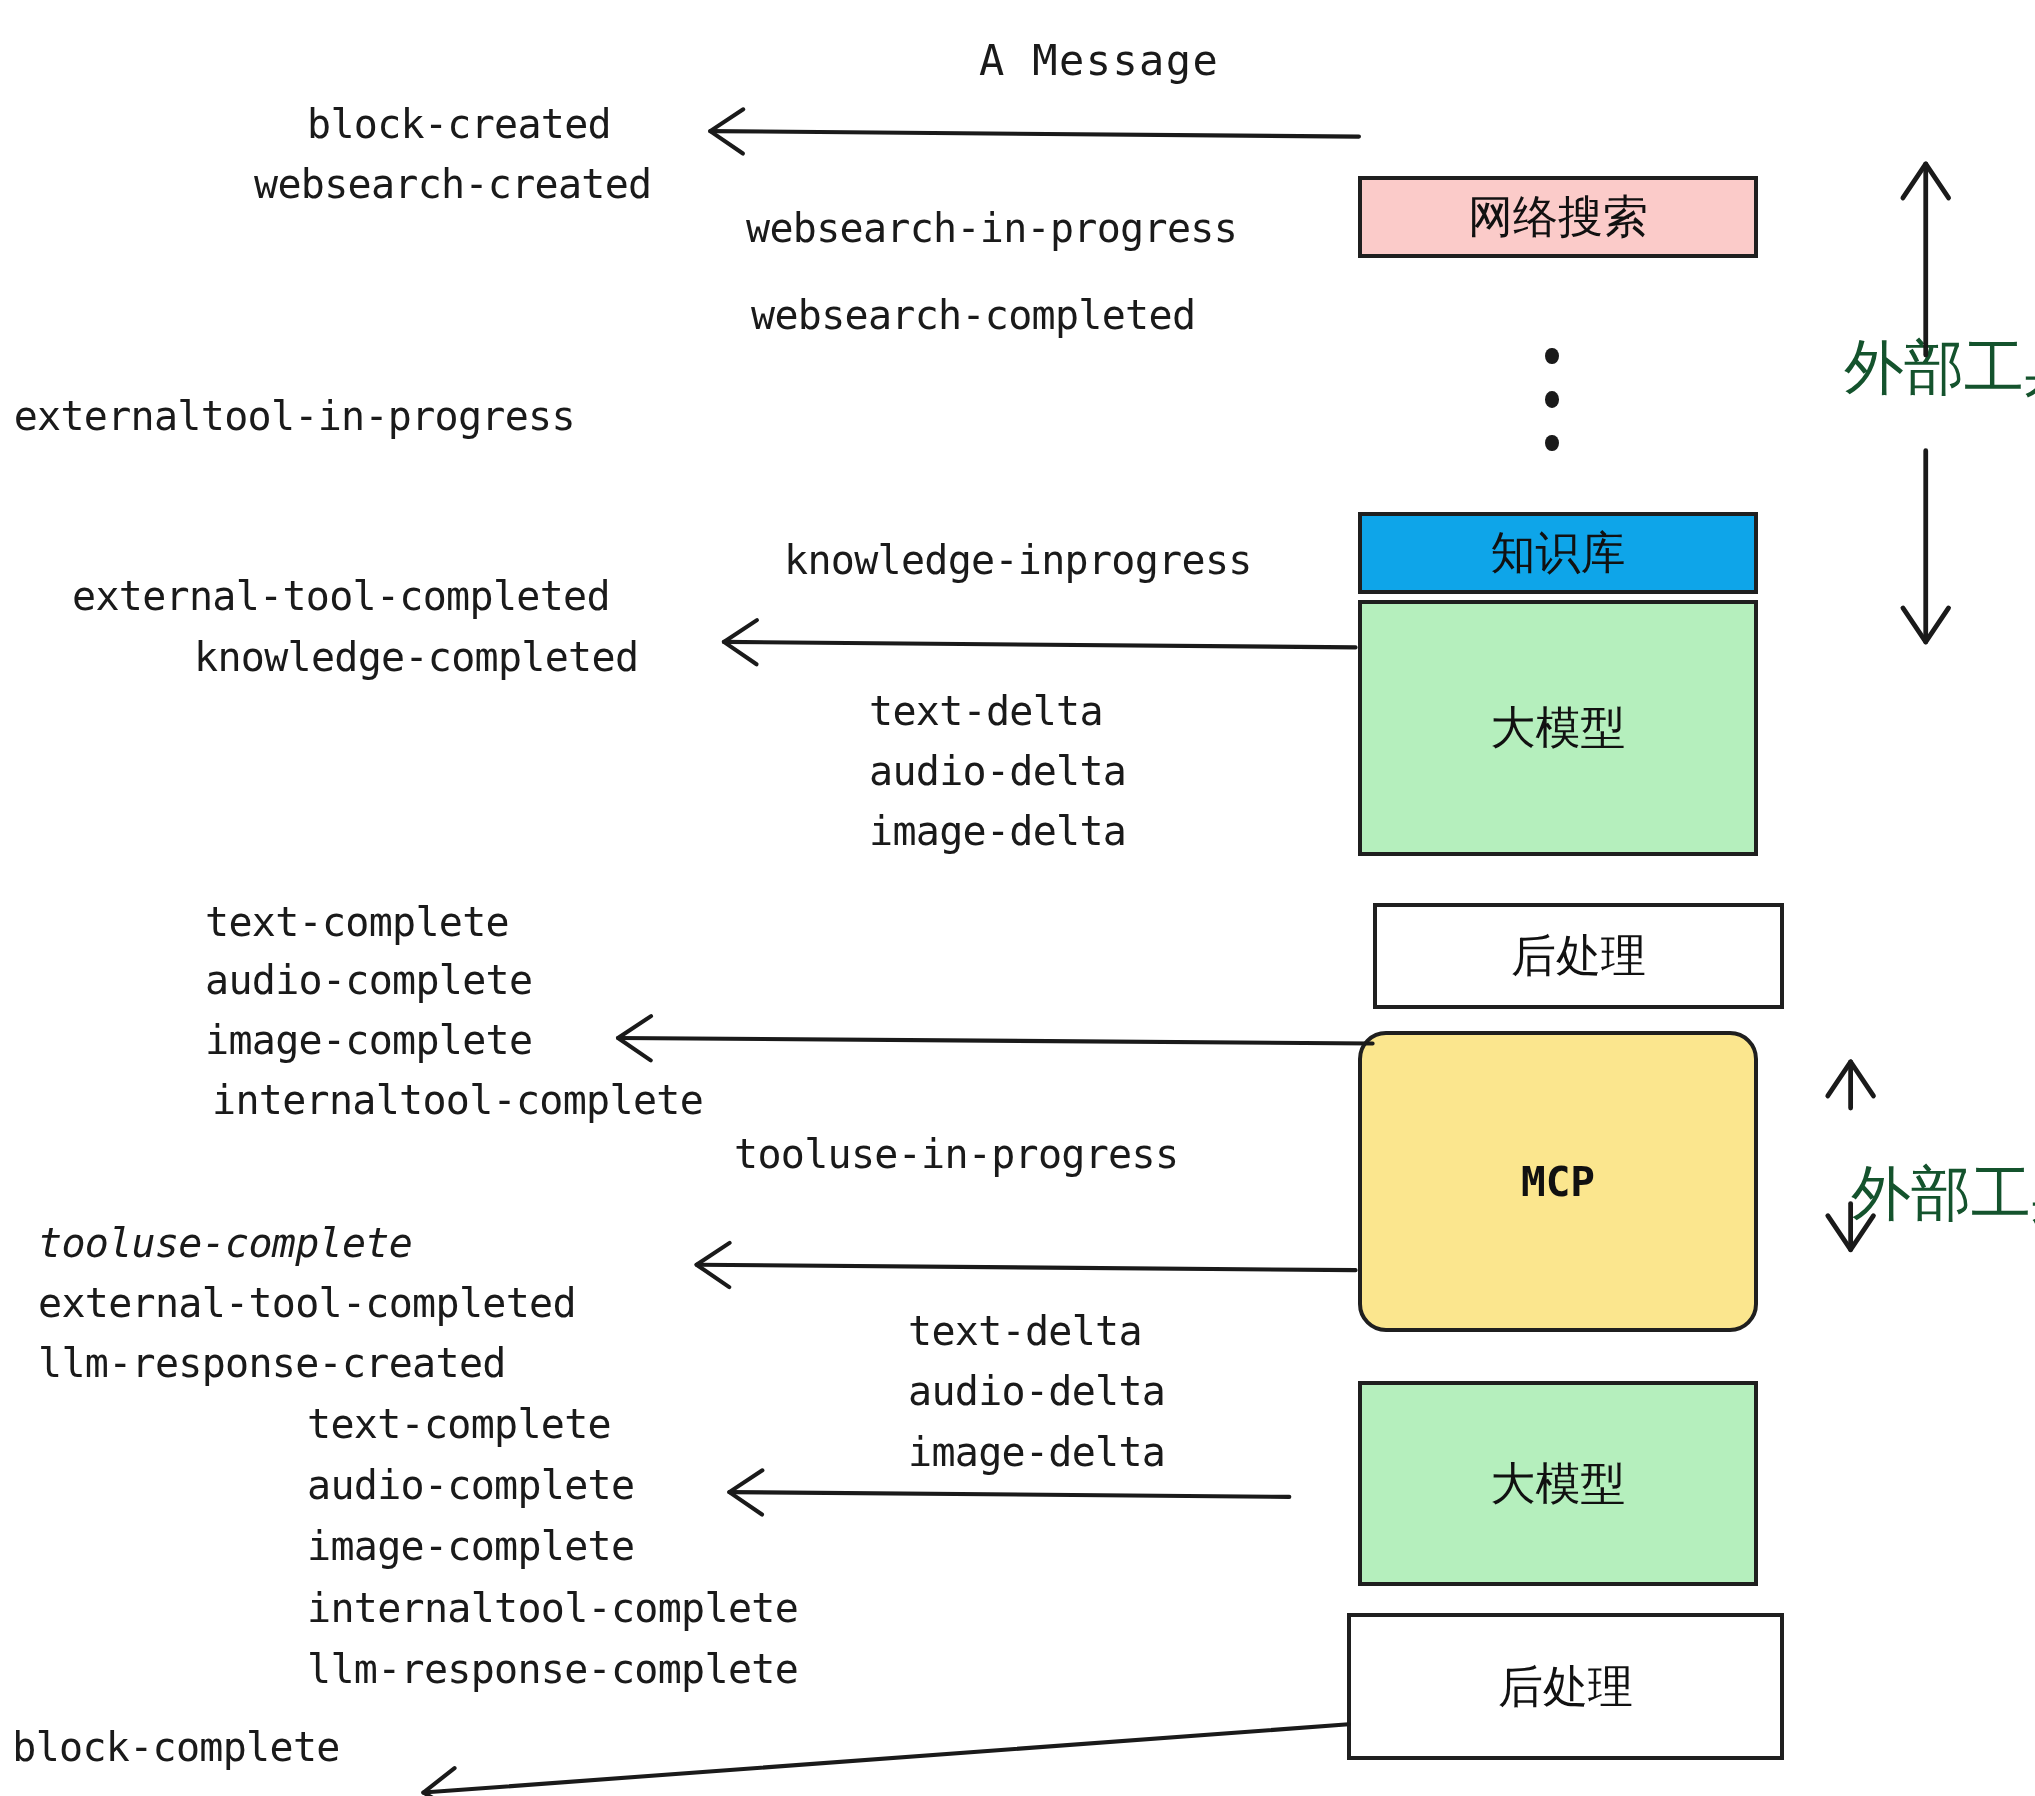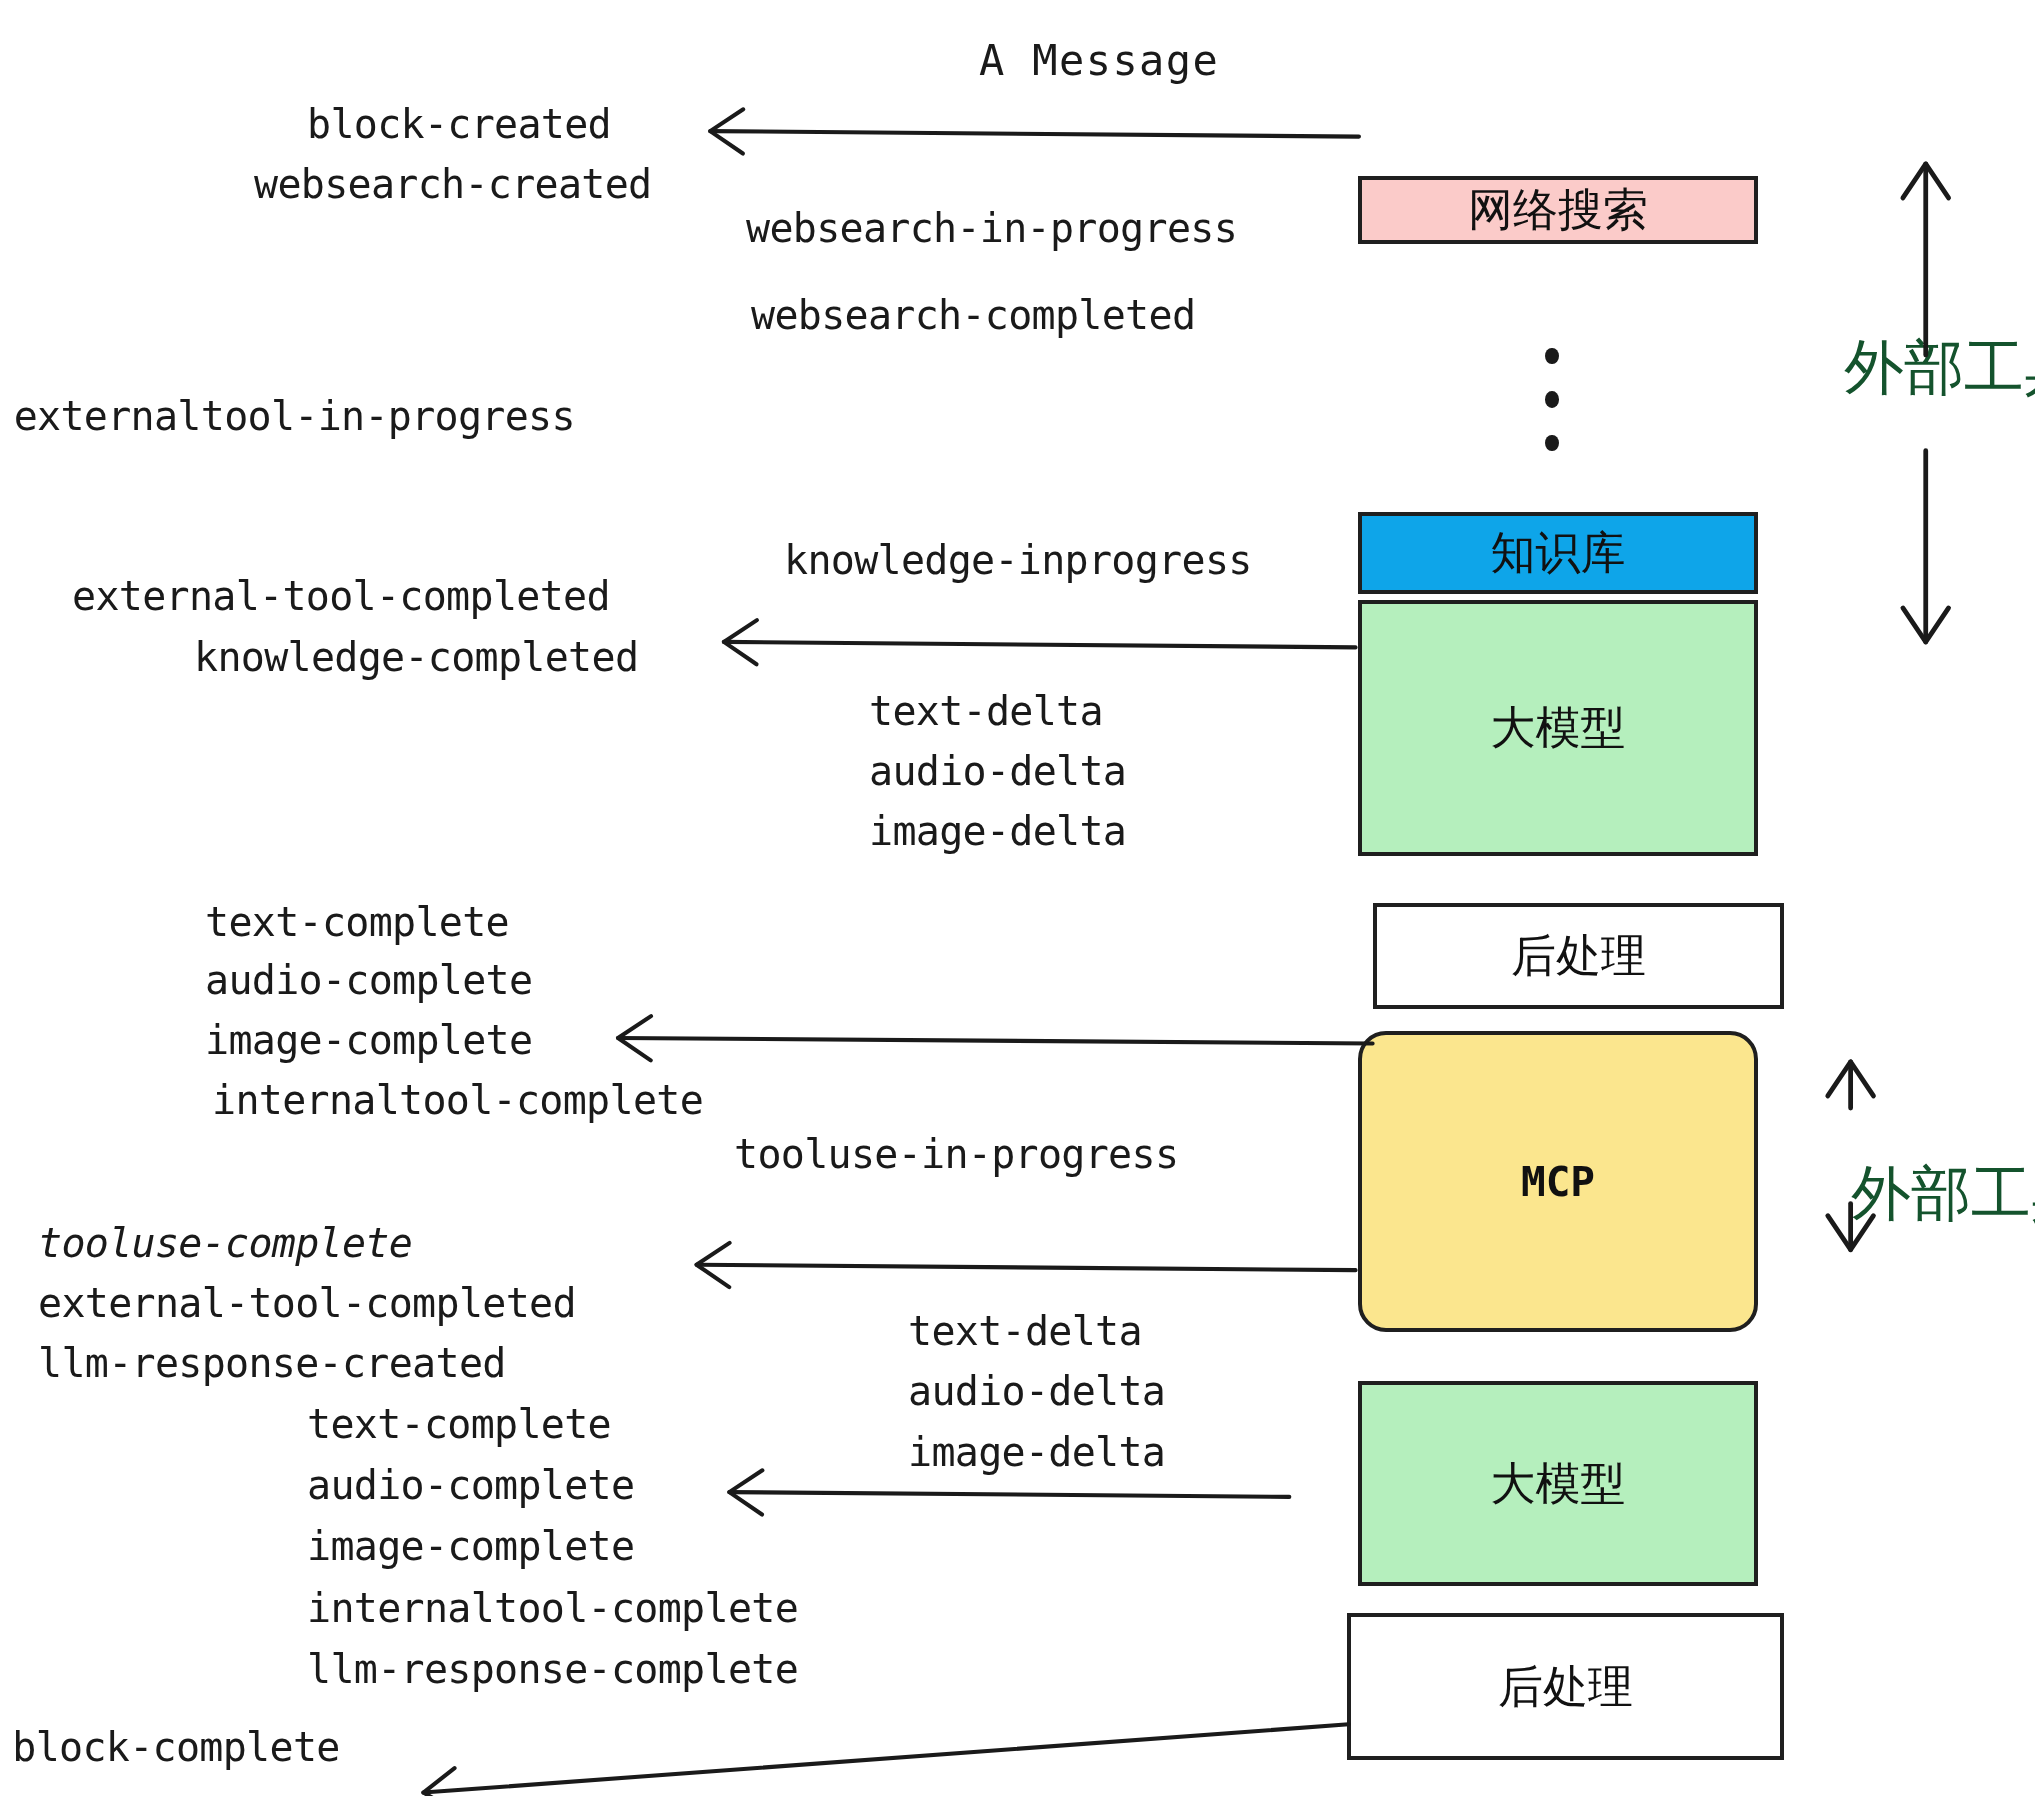--- a/index.html
+++ b/index.html
@@ -80,21 +80,21 @@
   }
 </style>
 </head>
 <body>
 
 <div id="canvas">
 
   <div class="title" style="left:979px; top:12.3px;">A Message</div>
 
   <div id="boxes">
-      <div class="box" style="left: 1358px; top: 176px; width: 400px; height: 68px; background: rgb(251, 203, 201);">
+      <div class="box" style="left: 1358px; top: 176px; width: 400px; height: 82px; background: rgb(251, 203, 201);">
         <span>网络搜索</span>
       </div>
       <div class="box" style="left: 1358px; top: 512px; width: 400px; height: 82px; background: #0ea5e9;">
         <span>知识库</span>
       </div>
       <div class="box" style="left: 1358px; top: 600px; width: 400px; height: 256px; background: rgb(181, 239, 189);">
         <span>大模型</span>
       </div>
       <div class="box" style="left: 1373px; top: 903px; width: 411px; height: 106px; background: rgb(255, 255, 255);">
         <span>后处理</span>

